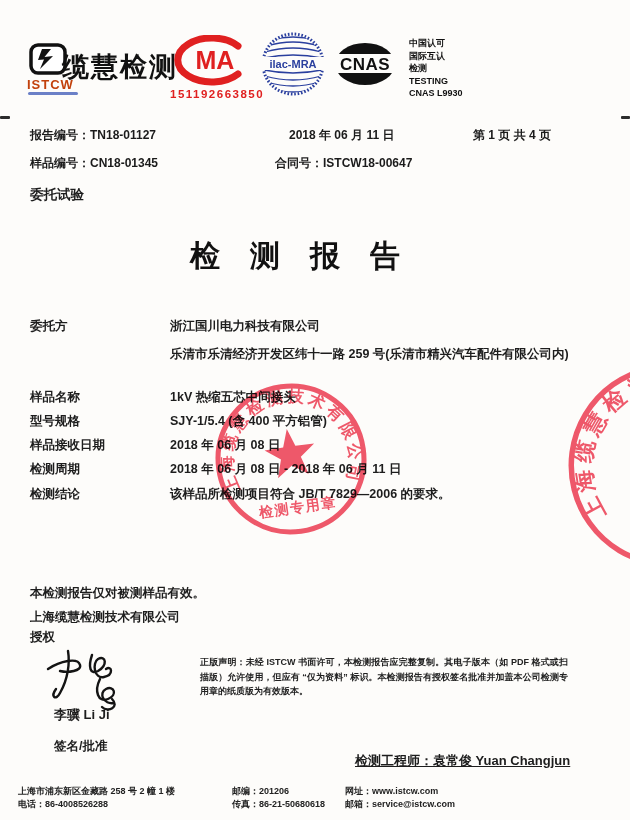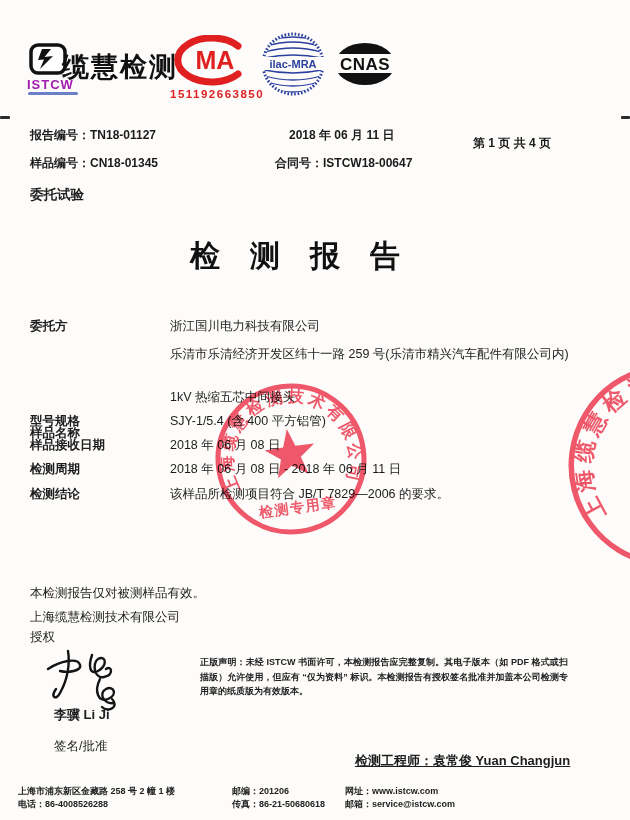--- a/index.html
+++ b/index.html
@@ -9,35 +9,35 @@
     font-family:"Liberation Sans","DejaVu Sans",sans-serif;
     -webkit-font-smoothing:antialiased;
   }
   .page{
     position:relative;width:630px;height:820px;
     background:#fdfcfa;overflow:hidden;color:#1d1d1d;
   }
   .abs{position:absolute;}
   
   .brand-cn{font-size:27px;font-weight:800;letter-spacing:2px;color:#111;}
-  .istcw-word{font-size:13px;font-weight:800;letter-spacing:1px;color:#a21caf;}
+  .istcw-word{font-size:13px;font-weight:800;letter-spacing:1px;color:#c2410c;}
   .tagline-smudge{width:50px;height:3px;background:#3a57b5;opacity:.75;border-radius:2px;}
   .cma-num{font-size:11.5px;font-weight:800;color:#e02020;letter-spacing:1.5px;}
   .accred{font-size:9px;font-weight:800;line-height:12.5px;color:#111;}
   
   .meta{font-size:12px;font-weight:700;color:#1b1b1b;}
   .testtype{font-size:13.5px;font-weight:800;}
   
   .title{
     left:0;right:40px;top:236px;text-align:center;
     font-size:30px;font-weight:800;letter-spacing:30px;padding-left:30px;color:#111;
   }
   
   .flabel{font-size:12.5px;font-weight:700;}
-  .fvalue{font-size:12.5px;font-weight:400;}
+  .fvalue{font-size:12.5px;font-weight:700;}
   .small9{font-size:9px;font-weight:600;line-height:14.5px;color:#222;text-align:justify;}
   .footer-col{font-size:9px;font-weight:700;line-height:13px;color:#222;}
   .mark{background:#2c2c2c;border-radius:1px;}
   
   .stamp{pointer-events:none;mix-blend-mode:multiply;opacity:.88;}
   .sig-name{font-size:13px;font-weight:800;}
   .engineer{font-size:13px;font-weight:800;}
 </style>
 </head>
 <body>
@@ -87,46 +87,53 @@
   </div>
 
   <div class="abs" style="left:333px;top:40px;width:64px;height:48px;">
     <svg width="64" height="48" viewBox="0 0 64 48">
       <ellipse cx="32" cy="24" rx="30" ry="21" fill="#111"></ellipse>
       <rect x="-2" y="14" width="68" height="19" fill="#fdfcfa"></rect>
       <text x="32" y="30" font-size="17" font-weight="800" fill="#111" text-anchor="middle" letter-spacing="0.5">CNAS</text>
     </svg>
   </div>
 
+  <div class="abs accred" style="left:409px;top:37px;">
+    <div>中国认可</div>
+    <div>国际互认</div>
+    <div>检测</div>
+    <div>TESTING</div>
+    <div>CNAS L9930</div>
+  </div>
 
   <div class="abs mark" style="left:0;top:116px;width:10px;height:3px;"></div>
   <div class="abs mark" style="left:621px;top:116px;width:9px;height:3px;"></div>
 
   <div class="abs meta" style="left:30px;top:127px;">
     <span>报告编号：</span><span>TN18-01127</span>
   </div>
   <div class="abs meta" style="left:289px;top:127px;">2018 年 06 月 11 日</div>
-  <div class="abs meta" style="left:473px;top:127px;margin-top:8px;">第 1 页 共 4 页</div>
+  <div class="abs meta" style="left:473px;top:127px;">第 1 页 共 4 页</div>
 
   <div class="abs meta" style="left:30px;top:155px;">
     <span>样品编号：</span><span>CN18-01345</span>
   </div>
   <div class="abs meta" style="left:263px;top:155px;margin-left:12px;">
     <span>合同号：</span><span>ISTCW18-00647</span>
   </div>
 
   <div class="abs testtype" style="left:30px;top:186px;">委托试验</div>
 
   <div class="abs title">检测报告</div>
 
   <div class="abs flabel" style="left:30px;top:318px;">委托方</div>
   <div class="abs fvalue" style="left:170px;top:318px;">浙江国川电力科技有限公司</div>
   <div class="abs fvalue" style="left:170px;top:346px;width:440px;">乐清市乐清经济开发区纬十一路 259 号(乐清市精兴汽车配件有限公司内)</div>
 
-  <div class="abs flabel" style="left:30px;top:389px;margin-top:36px;">样品名称</div>
+  <div class="abs flabel" style="left:30px;top:389px;">样品名称</div>
   <div class="abs fvalue" style="left:170px;top:389px;">1kV 热缩五芯中间接头</div>
 
   <div class="abs flabel" style="left:30px;top:413px;">型号规格</div>
   <div class="abs fvalue" style="left:170px;top:413px;">SJY-1/5.4 (含 400 平方铝管)</div>
 
   <div class="abs flabel" style="left:30px;top:437px;">样品接收日期</div>
   <div class="abs fvalue" style="left:170px;top:437px;">2018 年 06 月 08 日</div>
 
   <div class="abs flabel" style="left:30px;top:461px;">检测周期</div>
   <div class="abs fvalue" style="left:170px;top:461px;">2018 年 06 月 08 日 - 2018 年 06 月 11 日</div>

